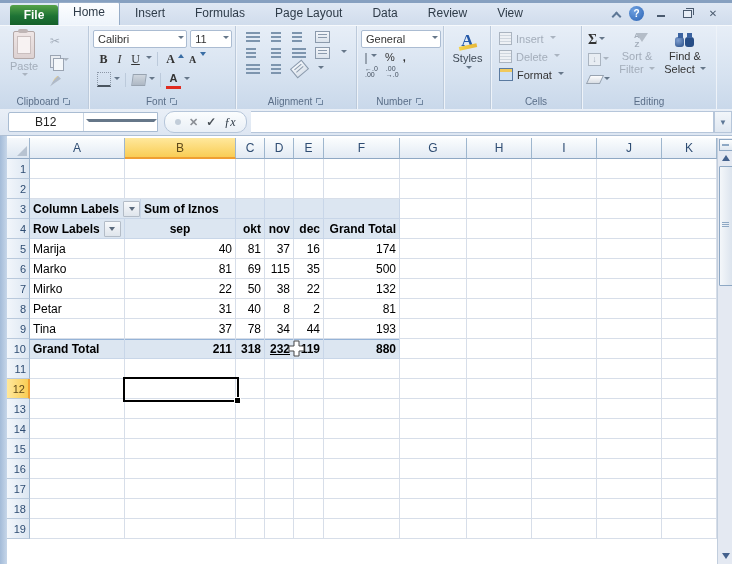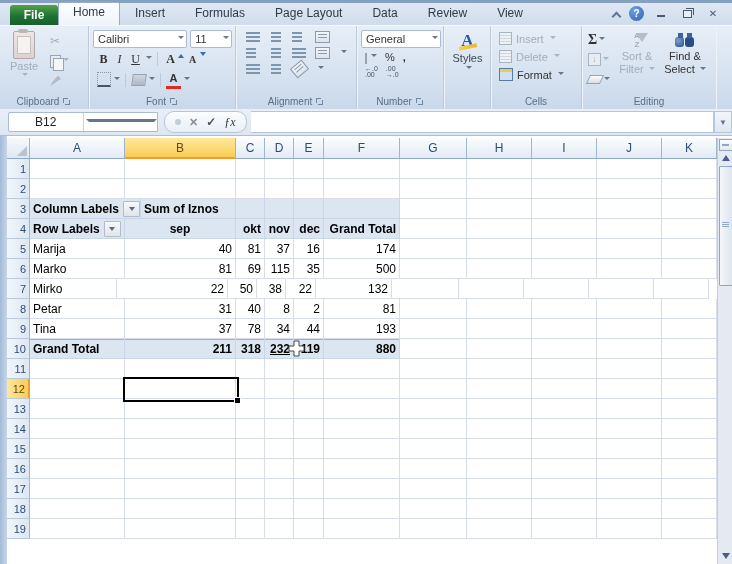--- a/index.html
+++ b/index.html
@@ -525,21 +525,21 @@
             <span>500</span>
           </div>
           <div class="cell" style="width: 67px;"></div>
           <div class="cell" style="width: 65px;"></div>
           <div class="cell" style="width: 65px;"></div>
           <div class="cell" style="width: 65px;"></div>
           <div class="cell" style="width: 55px;"></div>
         </div>
         <div class="row">
           <div class="gut">7</div>
-          <div class="cell" style="width: 87px;">
+          <div class="cell" style="width: 95px;">
             <span>Mirko</span>
           </div>
           <div class="cell ra" style="width: 111px;">
             <span>22</span>
           </div>
           <div class="cell ra" style="width: 29px;">
             <span>50</span>
           </div>
           <div class="cell ra" style="width: 29px;">
             <span>38</span>

